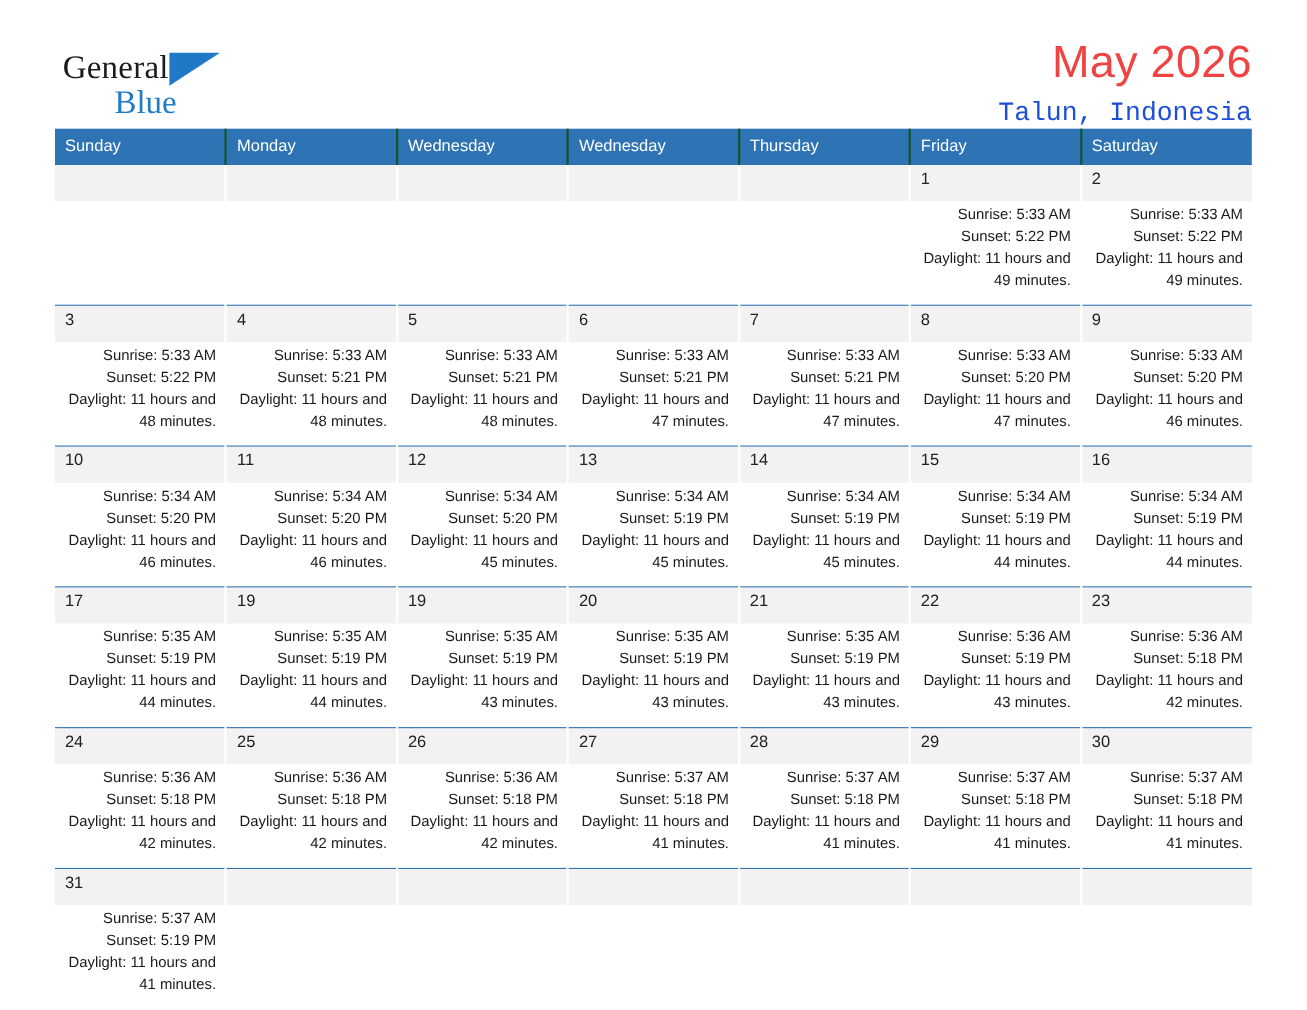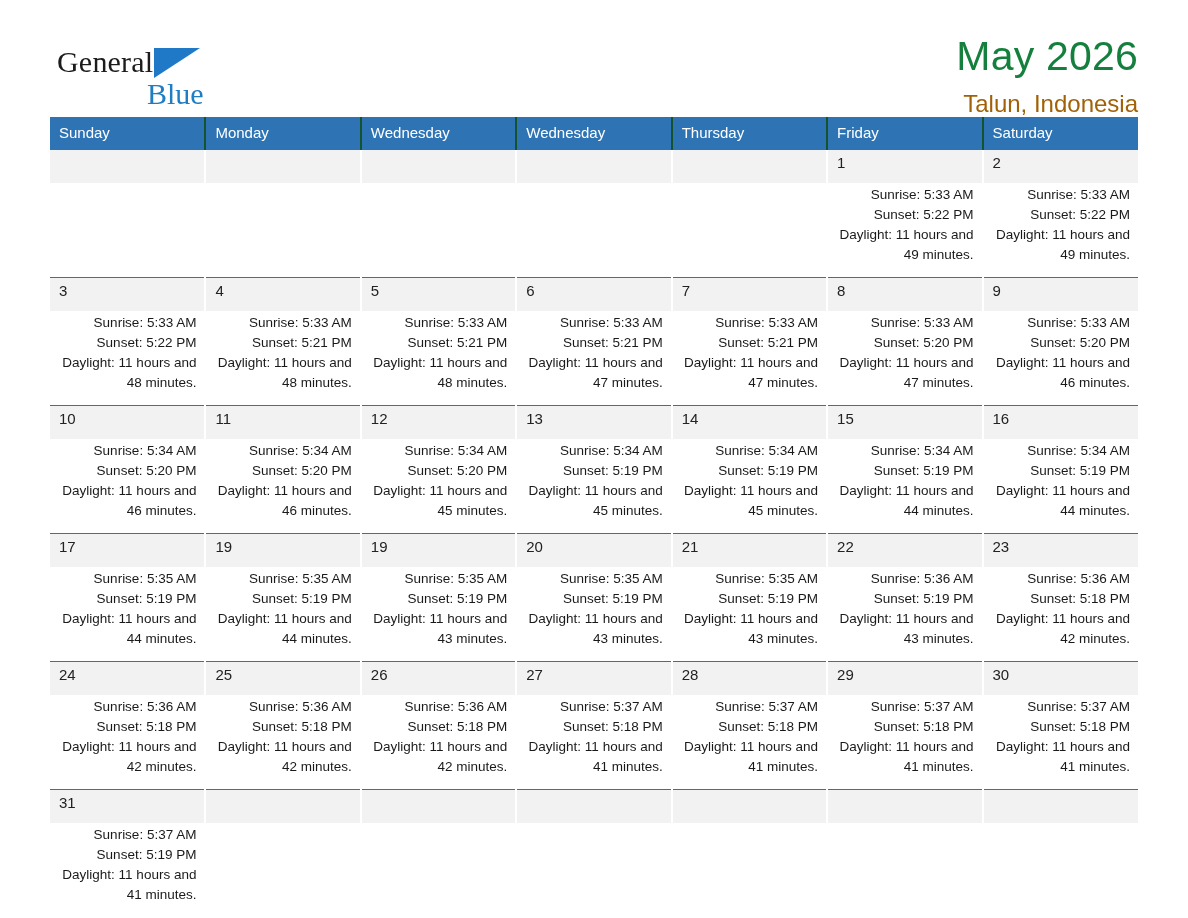--- a/index.html
+++ b/index.html
@@ -45,47 +45,47 @@
     color: #1c1c1c;
     font-family: "Liberation Serif", serif;
   }
   .logo-blue {
     position: absolute;
     left: 54px;
     top: 38px;
     font-size: 30px;
     color: #1f7dc4;
     font-family: "Liberation Serif", serif;
-    margin-left: 43px;
   }
   .logo-tri {
     position: absolute;
     left: 104px;
     top: 9px;
     width: 0;
     height: 0;
     border-left: 46px solid #2079c7;
     border-bottom: 30px solid transparent;
   }
   .title-block {
     text-align: right;
     padding-top: 2px;
   }
   .month-title {
     font-size: 41px;
     font-weight: normal;
-    color: #15803d;
+    color: #ef4444;
     line-height: 46px;
     letter-spacing: 0.2px;
   }
   .location-title {
     font-size: 24px;
-    color: #a16207;
+    color: #1d4ed8;
     line-height: 30px;
     margin-top: 10px;
+    font-family: Liberation Mono, monospace;
   }
   
   .calendar {
     margin-top: 13px;
     border-collapse: collapse;
     width: 1088px;
     table-layout: fixed;
   }
   .calendar th {
     background: #2e74b5;

